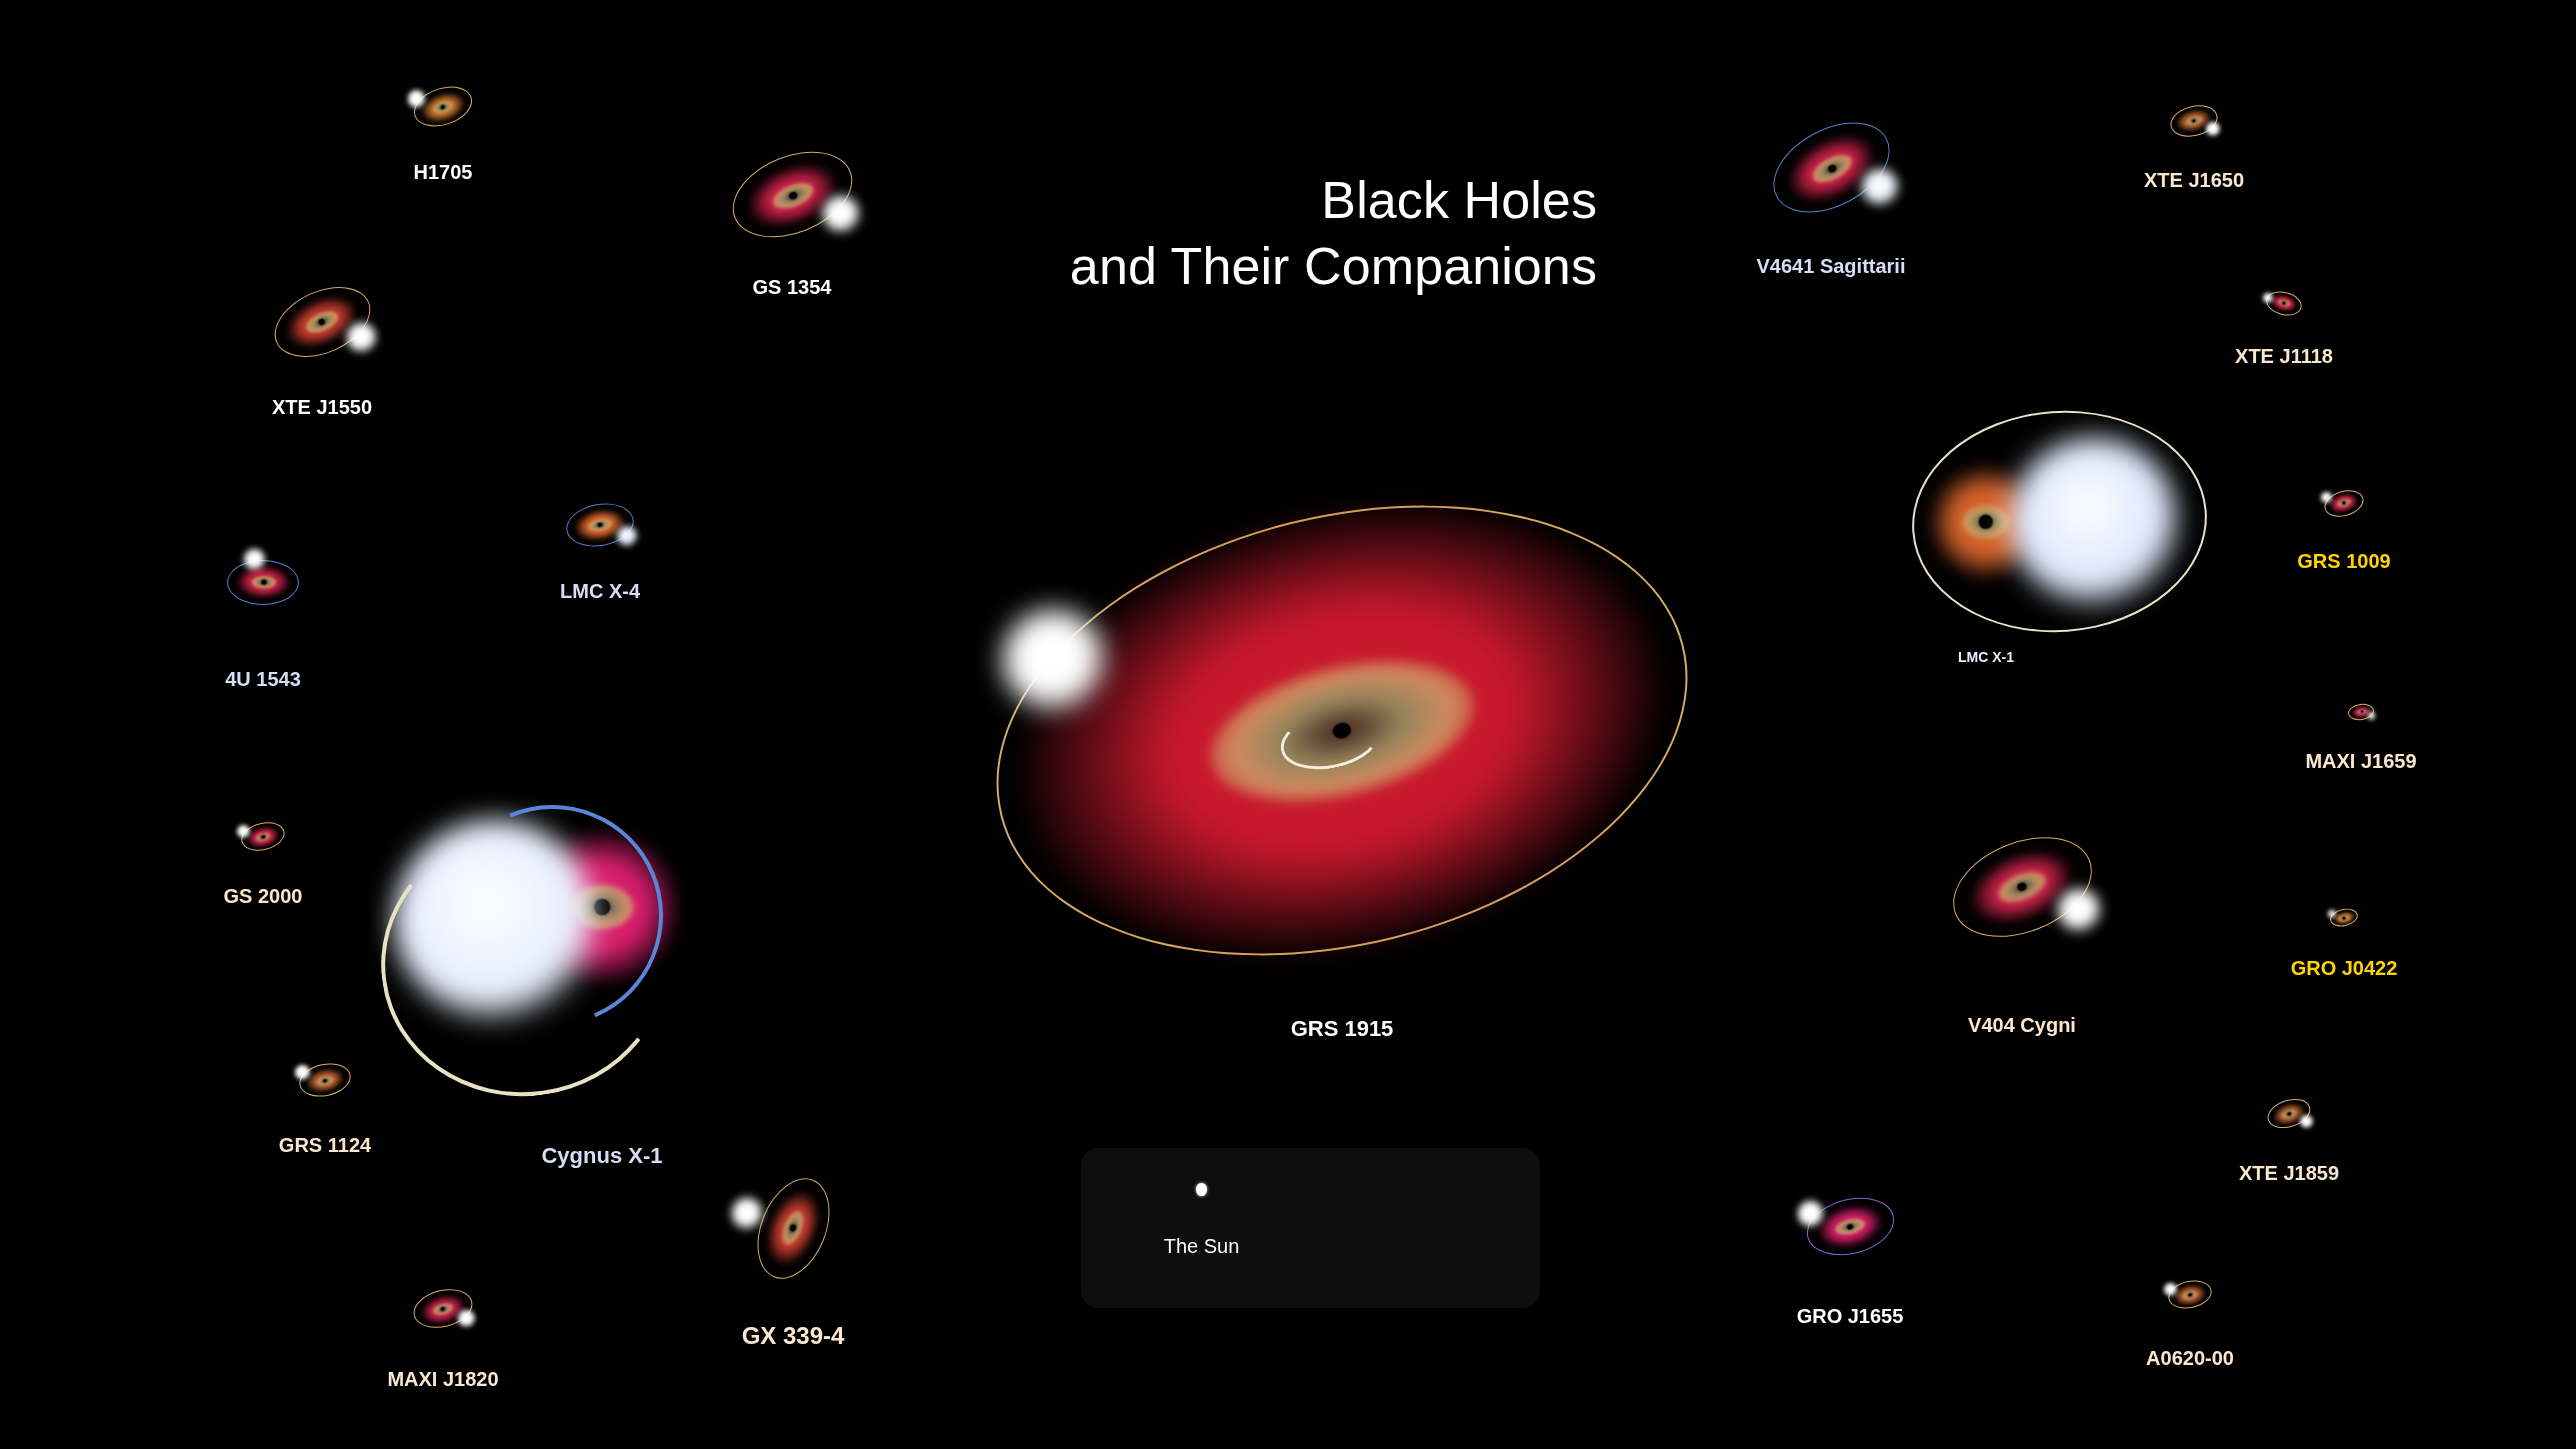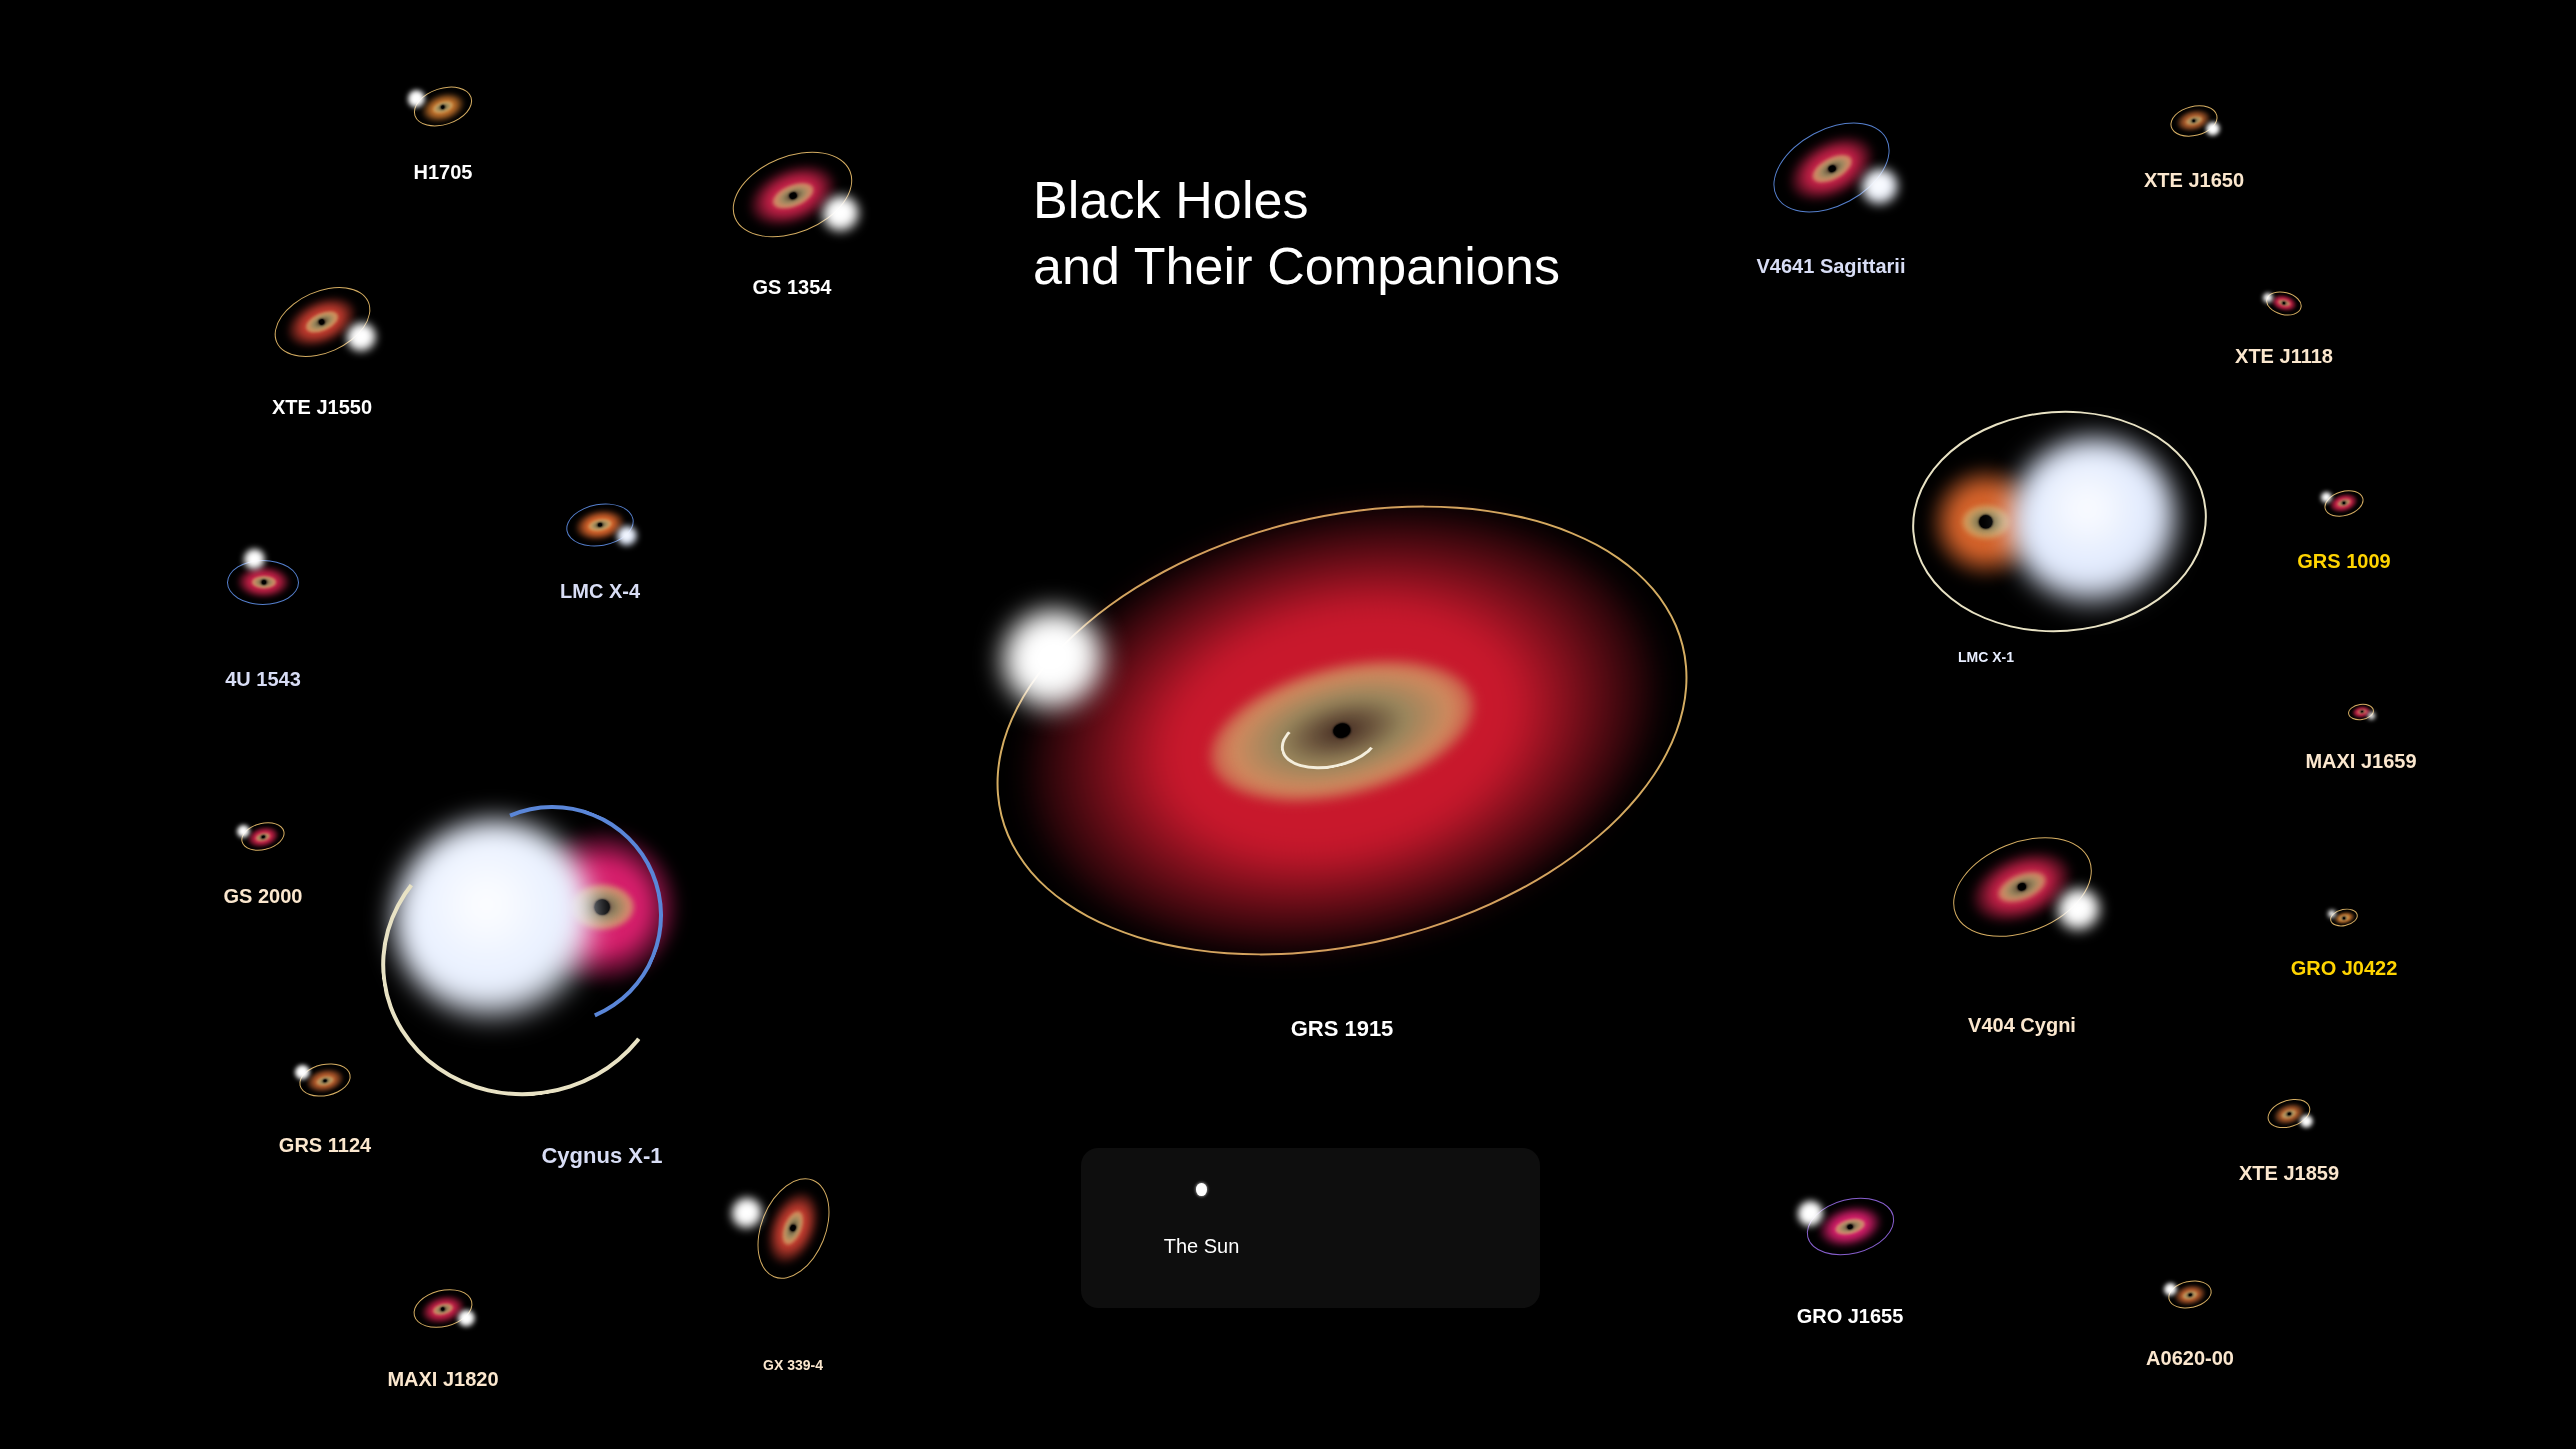--- a/index.html
+++ b/index.html
@@ -8,21 +8,21 @@
     width:2576px; height:1449px;
     position:relative; overflow:hidden;
     font-family:"Liberation Sans", sans-serif;
     background:#000000;
   }
 
   
   #title {
     position:absolute;
     left:1033px; top:168px; width:564px;
-    text-align:left;
+    text-align:right;
     color:#ffffff;
     font-size:52px;
     line-height:1.26;
     font-weight:400;
     letter-spacing:0.1px;
     white-space:pre-line;
   }
 
   
   .system { position:absolute; }
@@ -329,21 +329,21 @@
     <div class="system" style="left: 793px; top: 1228px; width: 0px; height: 0px;">
       <div class="orbit" style="width: 105px; height: 65px; left: -52px; top: -32px; border-width: 1.1px; border-color: rgb(224, 182, 103); transform: rotate(-68deg); opacity: 0.95;"></div>
       <div class="disk" style="width: 76px; height: 46px; left: -38px; top: -23px; transform: rotate(-68deg); --hb: 3.5px;">
         <div class="halo" style="background: radial-gradient(rgb(194, 59, 46) 0%, rgb(194, 59, 46) 38%, rgba(0, 0, 0, 0) 74%);"></div>
         <div class="inner" style="width: 36px; height: 18.4px; --ib: 1.4px; background: radial-gradient(rgba(40, 40, 28, 0.85) 0%, rgba(150, 140, 95, 0.95) 34%, rgba(210, 175, 110, 0.75) 58%, rgba(0, 0, 0, 0) 86%);"></div>
         <div class="bh" style="width: 5.9px; height: 5.1px;"></div>
       </div>
       <div class="star" style="width: 30px; height: 31px; left: -61px; top: -30px; --sb: 4.6px;">
         <div class="glow" style="background: radial-gradient(circle at 46% 42%, rgb(255, 255, 255) 0%, rgb(255, 255, 255) 42%, rgb(255, 255, 255) 58%, rgba(255, 255, 255, 0) 80%);"></div>
       </div>
-      <div class="label" style="top: 94px; color: rgb(251, 231, 206); font-size: 14px; margin-top: 35px;">GX 339-4</div>
+      <div class="label" style="top: 94px; color: rgb(251, 231, 206); font-size: 24px;">GX 339-4</div>
     </div>
     <div class="system" style="left: 1850px; top: 1226px; width: 0px; height: 0px;">
       <div class="orbit" style="width: 89px; height: 55px; left: -44px; top: -27.4px; border-width: 0.9px; border-color: rgb(142, 99, 216); transform: rotate(-14deg); opacity: 0.95;"></div>
       <div class="disk" style="width: 64px; height: 39px; left: -32px; top: -19.5px; transform: rotate(-14deg); --hb: 3px;">
         <div class="halo" style="background: radial-gradient(rgb(214, 30, 107) 0%, rgb(214, 30, 107) 38%, rgba(0, 0, 0, 0) 74%);"></div>
         <div class="inner" style="width: 31px; height: 15.6px; --ib: 1.2px; background: radial-gradient(rgba(40, 40, 28, 0.85) 0%, rgba(150, 140, 95, 0.95) 34%, rgba(210, 175, 110, 0.75) 58%, rgba(0, 0, 0, 0) 86%);"></div>
         <div class="bh" style="width: 5px; height: 4.3px;"></div>
       </div>
       <div class="star" style="width: 25px; height: 26px; left: -52px; top: -25px; --sb: 3.8px;">
         <div class="glow" style="background: radial-gradient(circle at 46% 42%, rgb(255, 255, 255) 0%, rgb(255, 255, 255) 42%, rgb(255, 255, 255) 58%, rgba(255, 255, 255, 0) 80%);"></div>

